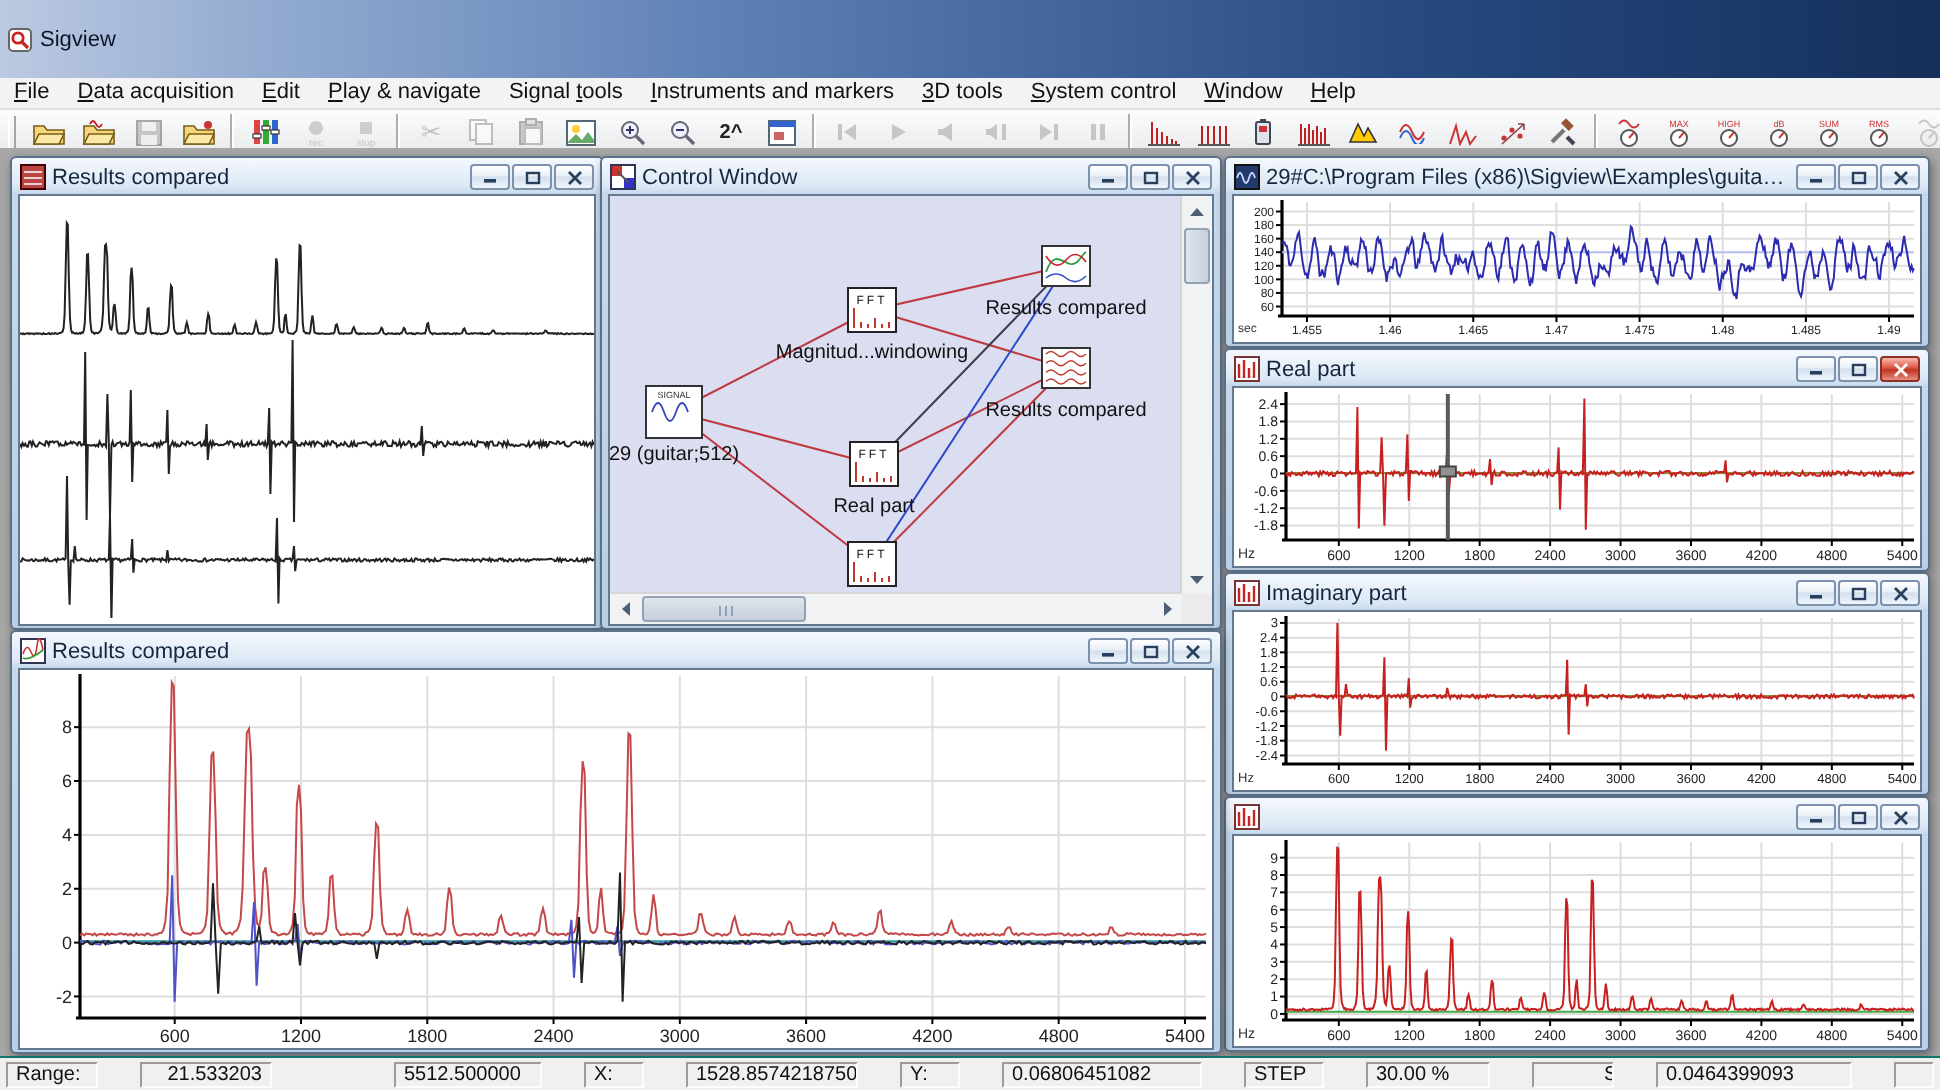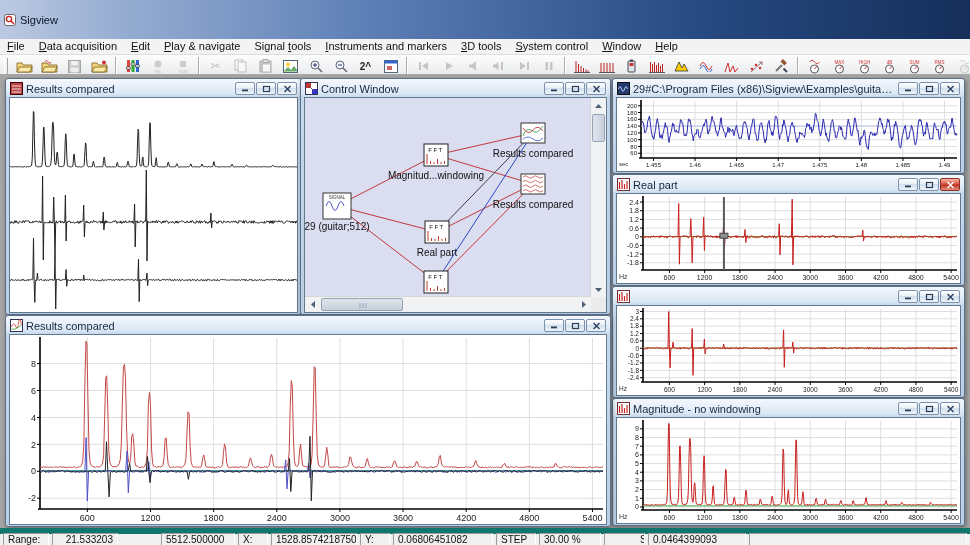--- a/index.html
+++ b/index.html
@@ -29,21 +29,21 @@
   .cw.active .cw-btn.close{background:linear-gradient(#f7b9ae,#e0604f 40%,#c03523 55%,#e58f82);border-color:#8c2f22}
   .cw-body{position:relative;background:#fff;border:1px solid #64788f;height:calc(100% - 18px);overflow:hidden;box-sizing:content-box}
   .sbv{position:absolute;right:0;top:0;bottom:15px;width:15px;background:#f1f2f4;border-left:1px solid #d6d6d6}
   .sbh{position:absolute;left:0;right:15px;bottom:0;height:15px;background:#f1f2f4;border-top:1px solid #d6d6d6}
   .sbc{position:absolute;right:0;bottom:0;width:15px;height:15px;background:#ebebeb}
   .sba{width:15px;height:15px;display:flex;align-items:center;justify-content:center}
   .sbv .sba.down{position:absolute;bottom:0}
   .sbh .sba.right{position:absolute;right:0;top:0}
   .thumb{position:absolute;background:linear-gradient(90deg,#dfe5ec,#c6d0db);border:1px solid #93a2b4;border-radius:2px;box-sizing:border-box}
   .sbh .thumb{top:1px;height:13px;background:linear-gradient(#dfe5ec,#c6d0db)}
-  .statusbar{position:absolute;bottom:0;left:0;width:970px;height:17px;background:#f0f0f0;border-top:6px solid #0f766e;display:flex;align-items:center;padding:0 3px;gap:3px;font-size:10px;color:#111;box-sizing:border-box}
+  .statusbar{position:absolute;bottom:0;left:0;width:970px;height:17px;background:#f0f0f0;border-top:1px solid #0f766e;display:flex;align-items:center;padding:0 3px;gap:21px;font-size:10px;color:#111;box-sizing:border-box}
   .st-cell{height:13px;line-height:12px;padding:0 4px;border:1px solid;border-color:#9b9b9b #fdfdfd #fdfdfd #9b9b9b;background:#f0f0f0;white-space:nowrap;overflow:hidden;box-sizing:border-box;flex:0 0 auto}
   .st-cell.fill{flex:1 1 auto}
 </style>
 </head>
 <body>
 
 <div>
   <div class="titlebar">
     <span class="ic">
         <svg width="12" height="12">
@@ -862,20 +862,21 @@
         </div>
       </div>
       <div class="cw" style="left: 612px; top: 212px; width: 353px; height: 112px;">
         <div class="cw-title">
       <span class="ic">
             <svg width="13" height="13">
               <rect x="0.5" y="0.5" width="12" height="12" fill="#fff" stroke="#733"></rect>
               <path d="M2.5 11V4M5 11V2M7.5 11V6M10 11V3" stroke="#c22" stroke-width="1.2"></path>
             </svg>
           </span>
+      <span class="cw-text">Imaginary part</span>
       <span class="cw-btns">
         <span class="cw-btn">
               <svg width="9" height="7">
                 <rect x="1" y="4.5" width="6" height="1.8" fill="#28405e"></rect>
               </svg>
             </span>
         <span class="cw-btn">
               <svg width="9" height="8">
                 <rect x="1.5" y="1.5" width="6" height="5" fill="none" stroke="#28405e" stroke-width="1.2"></rect>
               </svg>
@@ -955,21 +956,20 @@
         </div>
       </div>
       <div class="cw" style="left: 612px; top: 324px; width: 353px; height: 128px;">
         <div class="cw-title">
       <span class="ic">
             <svg width="13" height="13">
               <rect x="0.5" y="0.5" width="12" height="12" fill="#fff" stroke="#733"></rect>
               <path d="M2.5 11V4M5 11V2M7.5 11V6M10 11V3" stroke="#c22" stroke-width="1.2"></path>
             </svg>
           </span>
-      <span class="cw-text">Magnitude - no windowing</span>
       <span class="cw-btns">
         <span class="cw-btn">
               <svg width="9" height="7">
                 <rect x="1" y="4.5" width="6" height="1.8" fill="#28405e"></rect>
               </svg>
             </span>
         <span class="cw-btn">
               <svg width="9" height="8">
                 <rect x="1.5" y="1.5" width="6" height="5" fill="none" stroke="#28405e" stroke-width="1.2"></rect>
               </svg>

